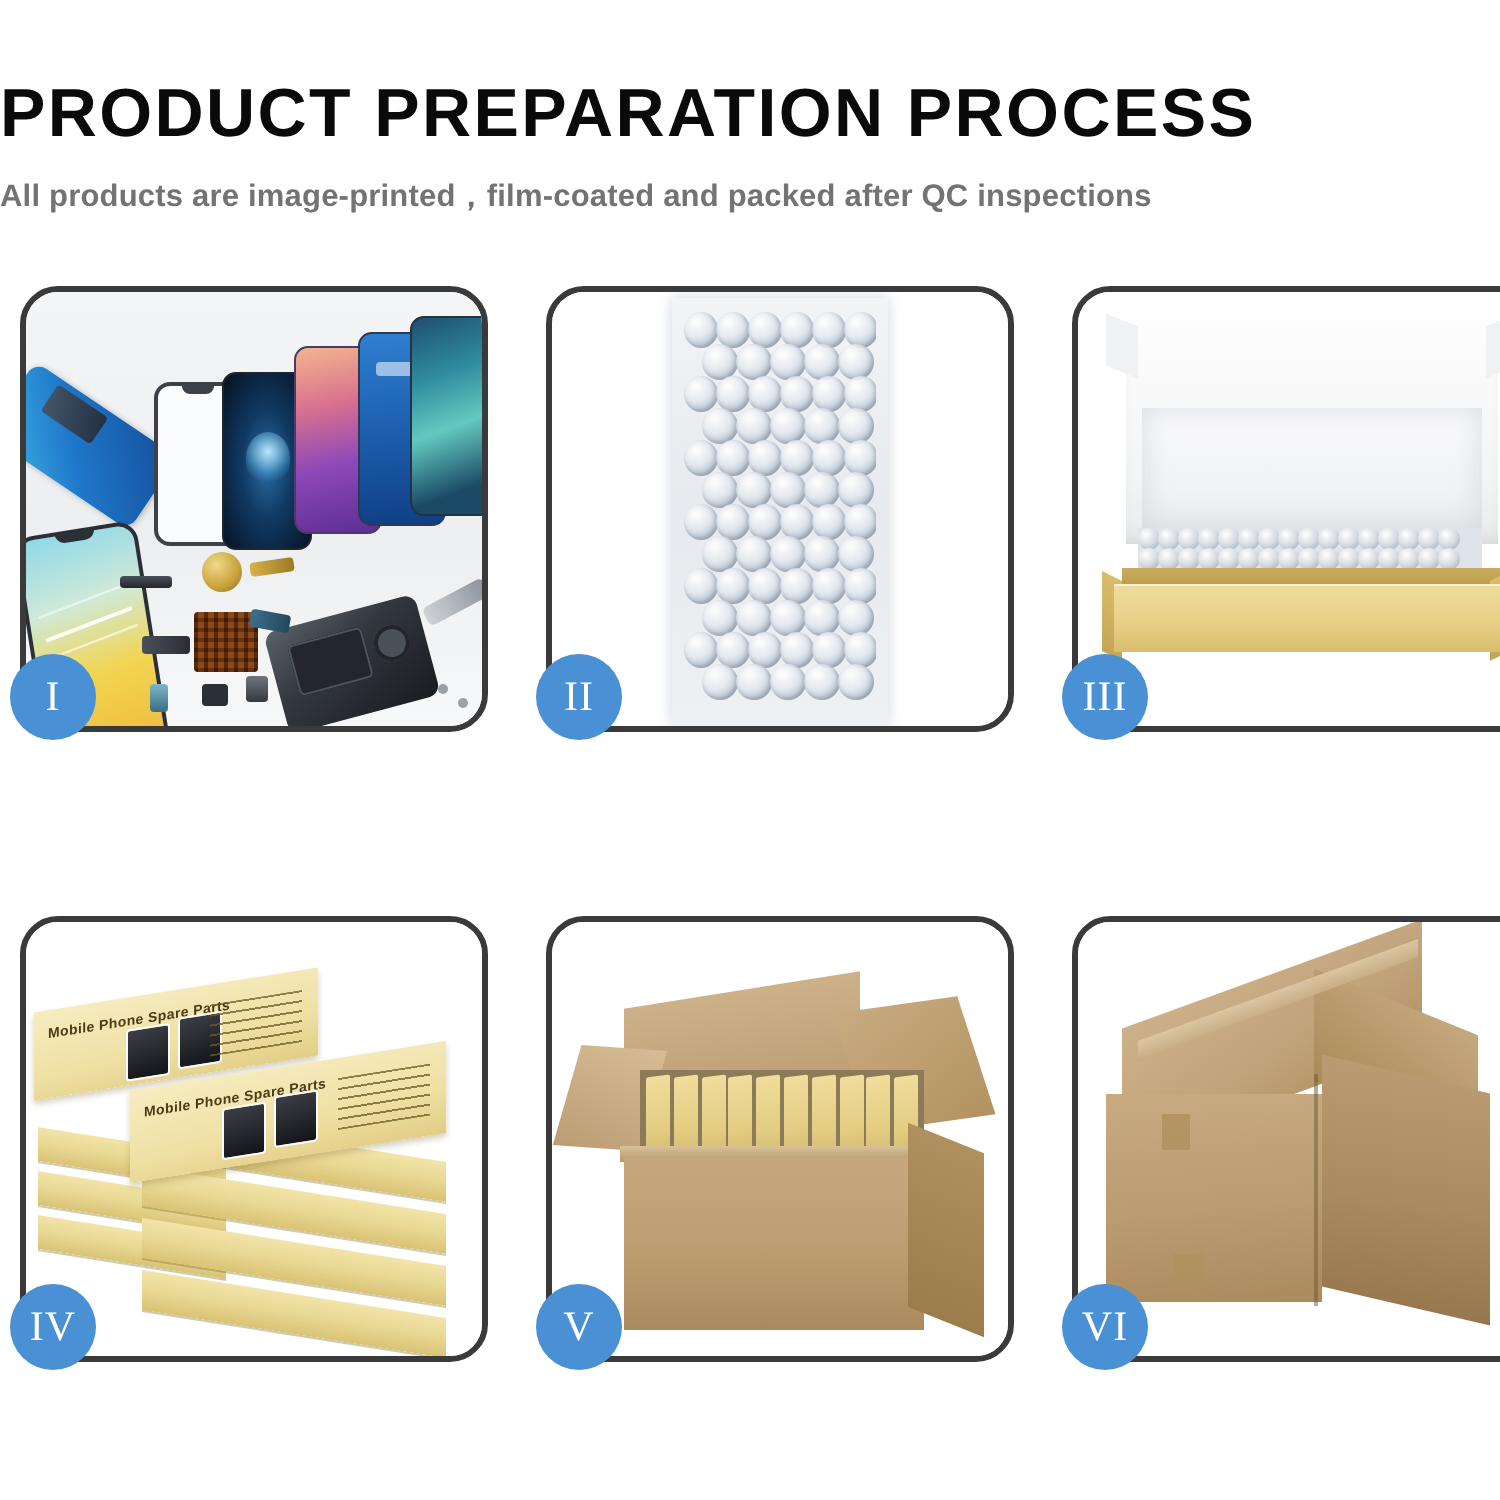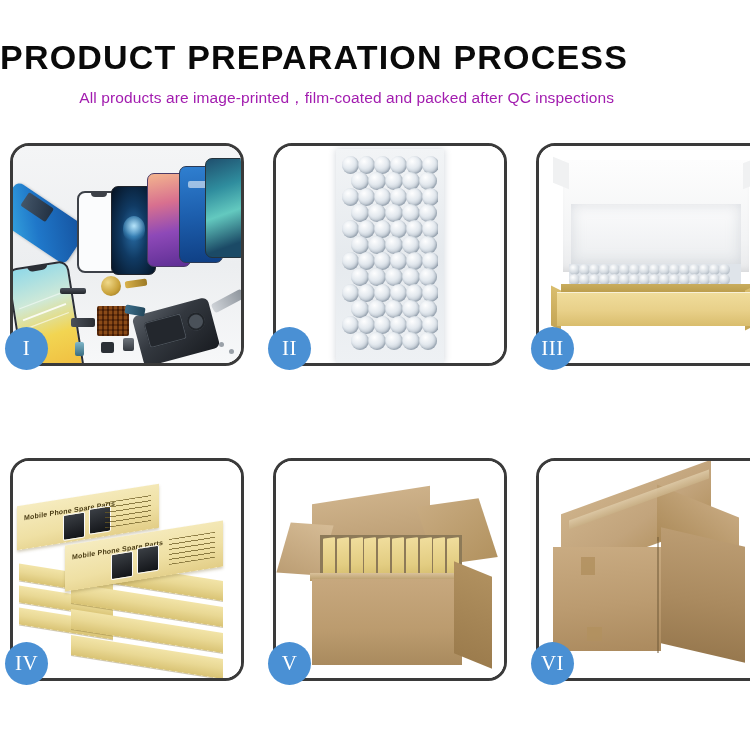--- a/index.html
+++ b/index.html
@@ -13,38 +13,38 @@
     font-family: "Liberation Sans", sans-serif;
     overflow: hidden;
     position: relative;
   }
 
   
   .header {
     position: absolute;
     top: 0; left: 0;
     width: 614px;
-    text-align: right;
+    text-align: left;
   }
   .title {
     margin: 0;
     padding-top: 38px;
     font-size: 34px;
     font-weight: 700;
     letter-spacing: 1.2px;
     color: #0a0a0a;
     white-space: nowrap;
     font-family: "Liberation Sans", sans-serif;
   }
   .subtitle {
     margin: 0;
     padding-top: 11px;
     font-size: 15.5px;
-    font-weight: 400;
-    color: #a21caf;
+    font-weight: 700;
+    color: #737373;
     letter-spacing: 0.1px;
     white-space: nowrap;
   }
 
   
   .grid {
     position: absolute;
     top: 143px;
     left: 10px;
     width: 730px;

